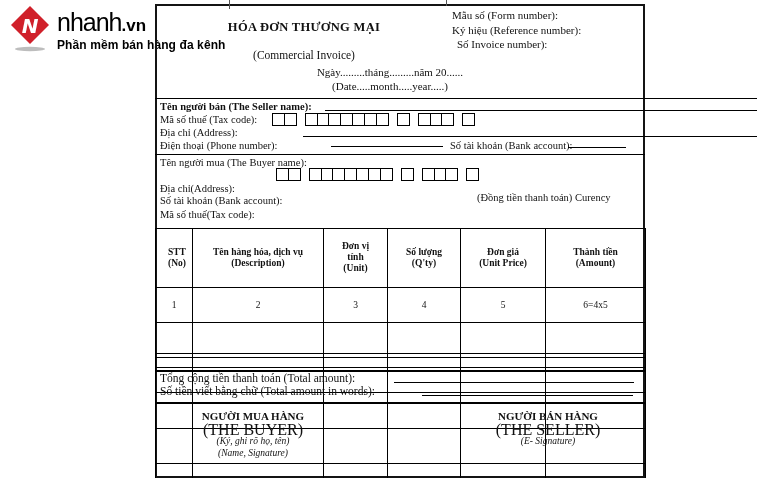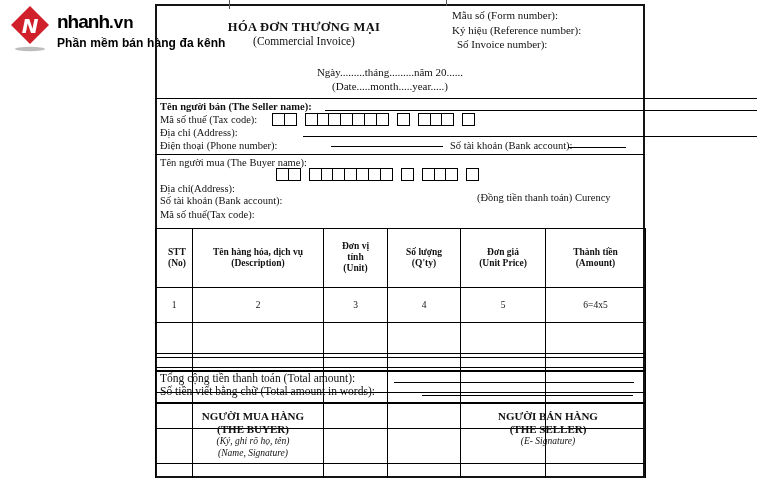--- a/index.html
+++ b/index.html
@@ -9,48 +9,48 @@
     overflow:hidden;
   }
   .line{position:absolute;background:#000;height:1px;}
   .lbl{position:absolute;font-size:10.5px;white-space:nowrap;color:#111;}
   
   .box{position:absolute;left:155px;top:4px;width:486px;height:470px;border:2px solid #141414;}
   .tick{position:absolute;width:1.2px;background:#555;}
   
   .logo{position:absolute;left:10px;top:5px;display:flex;align-items:flex-start;}
   .logo-text{margin-left:5px;padding-top:5px;font-family:"Liberation Sans","DejaVu Sans",sans-serif;}
-  .brand{font-weight:bold;font-size:19px;letter-spacing:-1px;color:#000;line-height:24px;}
+  .brand{font-weight:normal;font-size:25px;letter-spacing:-1px;color:#000;line-height:24px;}
   .tld{font-weight:bold;font-size:17px;color:#000;}
   .tagline{font-weight:bold;font-size:12px;color:#000;margin-top:2px;letter-spacing:0.1px;}
   
   .title-wrap{position:absolute;left:163px;top:20px;width:282px;text-align:center;}
   .title{font-size:12.5px;font-weight:bold;letter-spacing:0.3px;}
-  .subtitle{font-size:11.5px;margin-top:0;}
+  .subtitle{font-size:11.5px;margin-top:14px;}
   .hdr-right{position:absolute;left:452px;top:8px;font-size:11px;line-height:14.5px;}
   .hdr-right .indent{padding-left:5px;}
   .date-wrap{position:absolute;left:245px;top:66px;width:290px;text-align:center;font-size:11px;line-height:13.5px;}
   
   .taxboxes{position:absolute;display:flex;gap:8px;}
   .box-group{display:flex;}
   .tax-box{width:11px;height:11px;border:1.2px solid #000;margin-left:-1.2px;background:#fff;}
   .box-group .tax-box:first-child{margin-left:0;}
   
   table.items{position:absolute;left:155px;top:228px;width:490px;border-collapse:collapse;table-layout:fixed;}
   table.items th, table.items td{border:1px solid #000;padding:12px;}
   table.items{border:1.5px solid #000;}
   table.items thead th{font-size:9.5px;font-weight:bold;text-align:center;line-height:1.18;height:23px;vertical-align:middle;}
   table.items .numrow td{font-size:9.5px;text-align:center;height:10px;line-height:10px;}
   table.items .emptyrow td{height:10.3px;}
   
   .total-lbl{position:absolute;font-size:11.5px;white-space:nowrap;}
   
   .sig{position:absolute;top:410px;width:190px;text-align:center;}
   .sig-t1{font-size:11px;font-weight:bold;line-height:13px;}
-  .sig-t2{font-size:11px;font-weight:bold;line-height:13px;}
+  .sig-t2{font-size:16px;font-weight:normal;line-height:13px;}
   .sig-n1{font-size:9.5px;font-style:italic;line-height:11.5px;}
   .sig-n1--plain{font-size:10.5px;font-style:normal;line-height:12px;}
   .sig-n2{font-size:9.5px;font-style:italic;line-height:11.5px;font-family:Liberation Serif, serif;}
 </style>
 </head>
 <body>
 
 <div class="logo">
   <svg width="42" height="47" viewBox="0 0 42 47">
     <ellipse cx="20" cy="44" rx="15" ry="2.2" fill="#bdbdbd"></ellipse>

